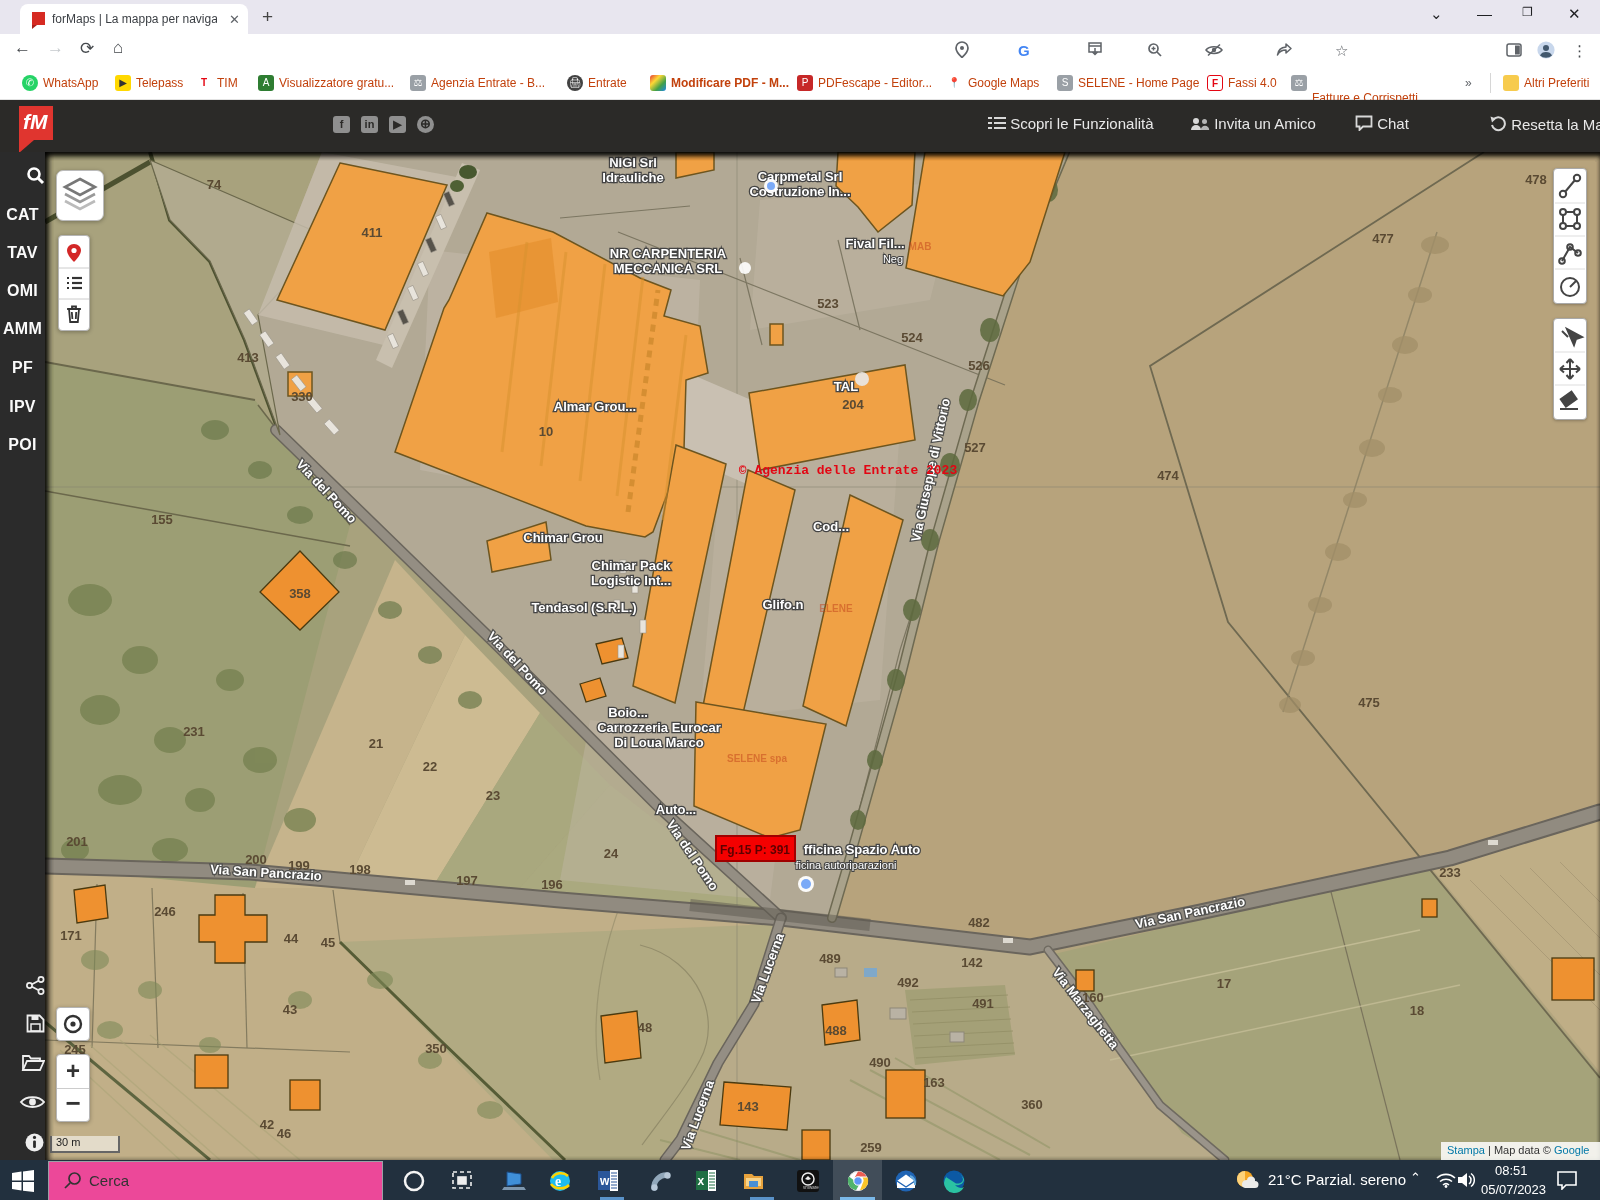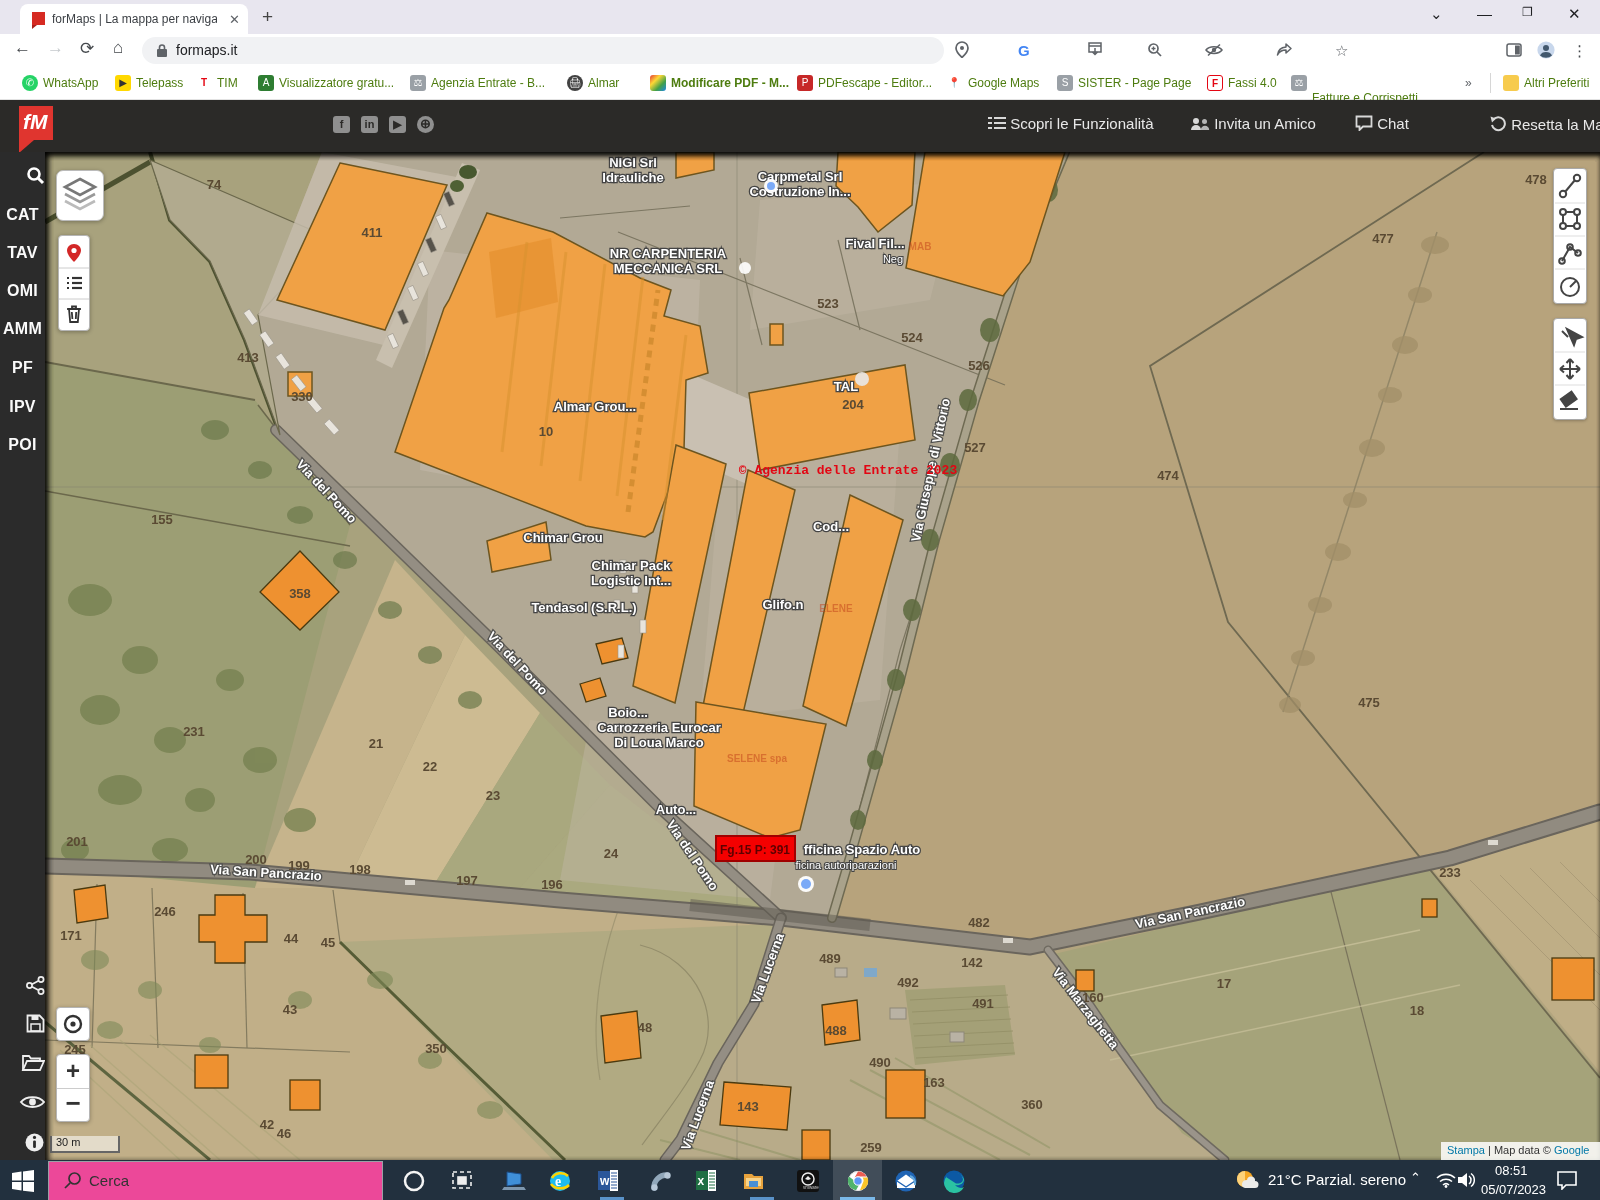--- a/index.html
+++ b/index.html
@@ -15,21 +15,21 @@
   #newtab { position:absolute; left:262px; top:6px; font-size:19px; color:#444; font-weight:400;}
   .wctl { position:absolute; top:5px; color:#202124; font-size:15px; }
   
   #toolbar { position:absolute; left:0; top:34px; width:1600px; height:33px; background:#fff; }
   #toolbar .nav { position:absolute; top:4px; color:#45494d; font-size:17px; }
   #omni { position:absolute; left:142px; top:3px; width:802px; height:27px; border-radius:14px; background:#f1f2f4; }
   #omni .url { position:absolute; left:34px; top:5px; font-size:14px; color:#202124; }
   .ric { position:absolute; top:8px; color:#45494d; font-size:15px; }
   
   #bookbar { position:absolute; left:0; top:67px; width:1600px; height:33px; background:#fff; border-bottom:1px solid #e2e2e2; }
-  .bm { position:absolute; top:9px; font-size:12px; color:#4d7c0f; white-space:nowrap; }
+  .bm { position:absolute; top:9px; font-size:12px; color:#c2410c; white-space:nowrap; }
   .bi { position:absolute; top:8px; width:16px; height:16px; border-radius:3px; font-size:10px; line-height:16px; text-align:center; color:#fff; }
   
   #shead { position:absolute; left:0; top:100px; width:1600px; height:52px; background:#2b2a28; }
   #logo { position:absolute; left:19px; top:6px; width:34px; height:34px; background:#e0352f; }
   #logo:after { content:""; position:absolute; left:0; top:34px; border-left:15px solid #e0352f; border-bottom:13px solid transparent; }
   #logo .fm { position:absolute; left:4px; top:4px; color:#fff; font-size:21px; font-style:italic; font-weight:bold; }
   #stx { position:absolute; left:60px; top:9px; color:#f2f2f2; font-size:26px; letter-spacing:.2px; }
   #stx sup { font-size:12px; }
   #stx .fm2 { font-weight:300; color:#e8e8e8; }
   .soc { position:absolute; top:16px; width:17px; height:17px; background:#8f8f8f; border-radius:3px; color:#2b2a28; font-size:11px; font-weight:bold; text-align:center; line-height:17px;}
@@ -72,27 +72,20 @@
     <div class="wctl" style="left:1477px;">—</div>
     <div class="wctl" style="left:1522px; font-size:12px;">❐</div>
     <div class="wctl" style="left:1568px;">✕</div>
   </div>
 
   <div id="toolbar">
     <div class="nav" style="left:14px;">←</div>
     <div class="nav" style="left:47px; color:#c6cacd;">→</div>
     <div class="nav" style="left:80px;">⟳</div>
     <div class="nav" style="left:113px;">⌂</div>
-    <div id="omni">
-        <svg style="position:absolute;left:14px;top:6px;" width="12" height="15" viewBox="0 0 12 15">
-          <rect x="1" y="6" width="10" height="8" rx="1" fill="#5f6368"></rect>
-          <path d="M3.5 6 V4.5 a2.5 2.5 0 0 1 5 0 V6" fill="none" stroke="#5f6368" stroke-width="1.6"></path>
-        </svg>
-        <span class="url">formaps.it</span>
-      </div>
     <svg class="ric" style="left:955px;top:7px;" width="14" height="17" viewBox="0 0 14 17">
         <path d="M7 1 a6 6 0 0 1 6 6 c0 4 -6 9.5 -6 9.5 S1 11 1 7 a6 6 0 0 1 6 -6 z" fill="none" stroke="#5f6368" stroke-width="1.7"></path>
         <circle cx="7" cy="7" r="2" fill="#5f6368"></circle>
       </svg>
     <div class="ric" style="left:1018px; font-weight:bold; color:#4285f4;">G</div>
     <svg class="ric" style="left:1087px;top:8px;" width="16" height="15" viewBox="0 0 16 15">
         <path d="M2 1 h12 v9 h-12 z M2 4 h12" fill="none" stroke="#5f6368" stroke-width="1.5"></path>
         <path d="M8 6 v6 M5.5 10 l2.5 2.5 2.5-2.5" fill="none" stroke="#5f6368" stroke-width="1.5"></path>
       </svg>
     <svg class="ric" style="left:1147px;top:8px;" width="16" height="16" viewBox="0 0 16 16">
@@ -127,29 +120,29 @@
       <div class="bm" style="left:43px;">WhatsApp</div>
     <div class="bi" style="left:115px; background:#ffd800; color:#333;">▶</div>
       <div class="bm" style="left:136px;">Telepass</div>
     <div class="bi" style="left:196px; background:#fff; color:#e40613; font-weight:bold;">T</div>
       <div class="bm" style="left:217px;">TIM</div>
     <div class="bi" style="left:258px; background:#2e7d32;">A</div>
       <div class="bm" style="left:279px;">Visualizzatore gratu...</div>
     <div class="bi" style="left:410px; background:#9aa0a6;">⚖</div>
       <div class="bm" style="left:431px;">Agenzia Entrate - B...</div>
     <div class="bi" style="left:567px; background:#424242; border-radius:8px;">🖨</div>
-      <div class="bm" style="left:588px;">Almar</div>
+      <div class="bm" style="left:588px;">Entrate</div>
     <div class="bi" style="left:650px; background:linear-gradient(135deg,#e53935,#fdd835,#43a047,#1e88e5);"> </div>
       <div class="bm" style="left:671px;font-weight:bold;">Modificare PDF - M...</div>
     <div class="bi" style="left:797px; background:#c62828;">P</div>
       <div class="bm" style="left:818px;">PDFescape - Editor...</div>
     <div class="bi" style="left:947px; background:#fff;"><span style="color:#ea4335;">📍</span></div>
       <div class="bm" style="left:968px;">Google Maps</div>
     <div class="bi" style="left:1057px; background:#9aa0a6;">S</div>
-      <div class="bm" style="left:1078px;">SISTER - Page Page</div>
+      <div class="bm" style="left:1078px;">SELENE - Home Page</div>
     <div class="bi" style="left:1207px; background:#fff; color:#e40613; border:1px solid #e40613; font-weight:bold;">F</div>
       <div class="bm" style="left:1228px;">Fassi 4.0</div>
     <div class="bi" style="left:1291px; background:#9aa0a6;">⚖</div>
       <div class="bm" style="left:1312px;margin-top:15px;">Fatture e Corrispetti...</div>
     <div class="bm" style="left:1465px; color:#5f6368;">»</div>
     <div style="position:absolute; left:1490px; top:6px; width:1px; height:20px; background:#d6d6d6;"></div>
     <div class="bi" style="left:1503px; background:#f7cb4d;"> </div>
       <div class="bm" style="left:1524px;">Altri Preferiti</div>
   </div>
 

